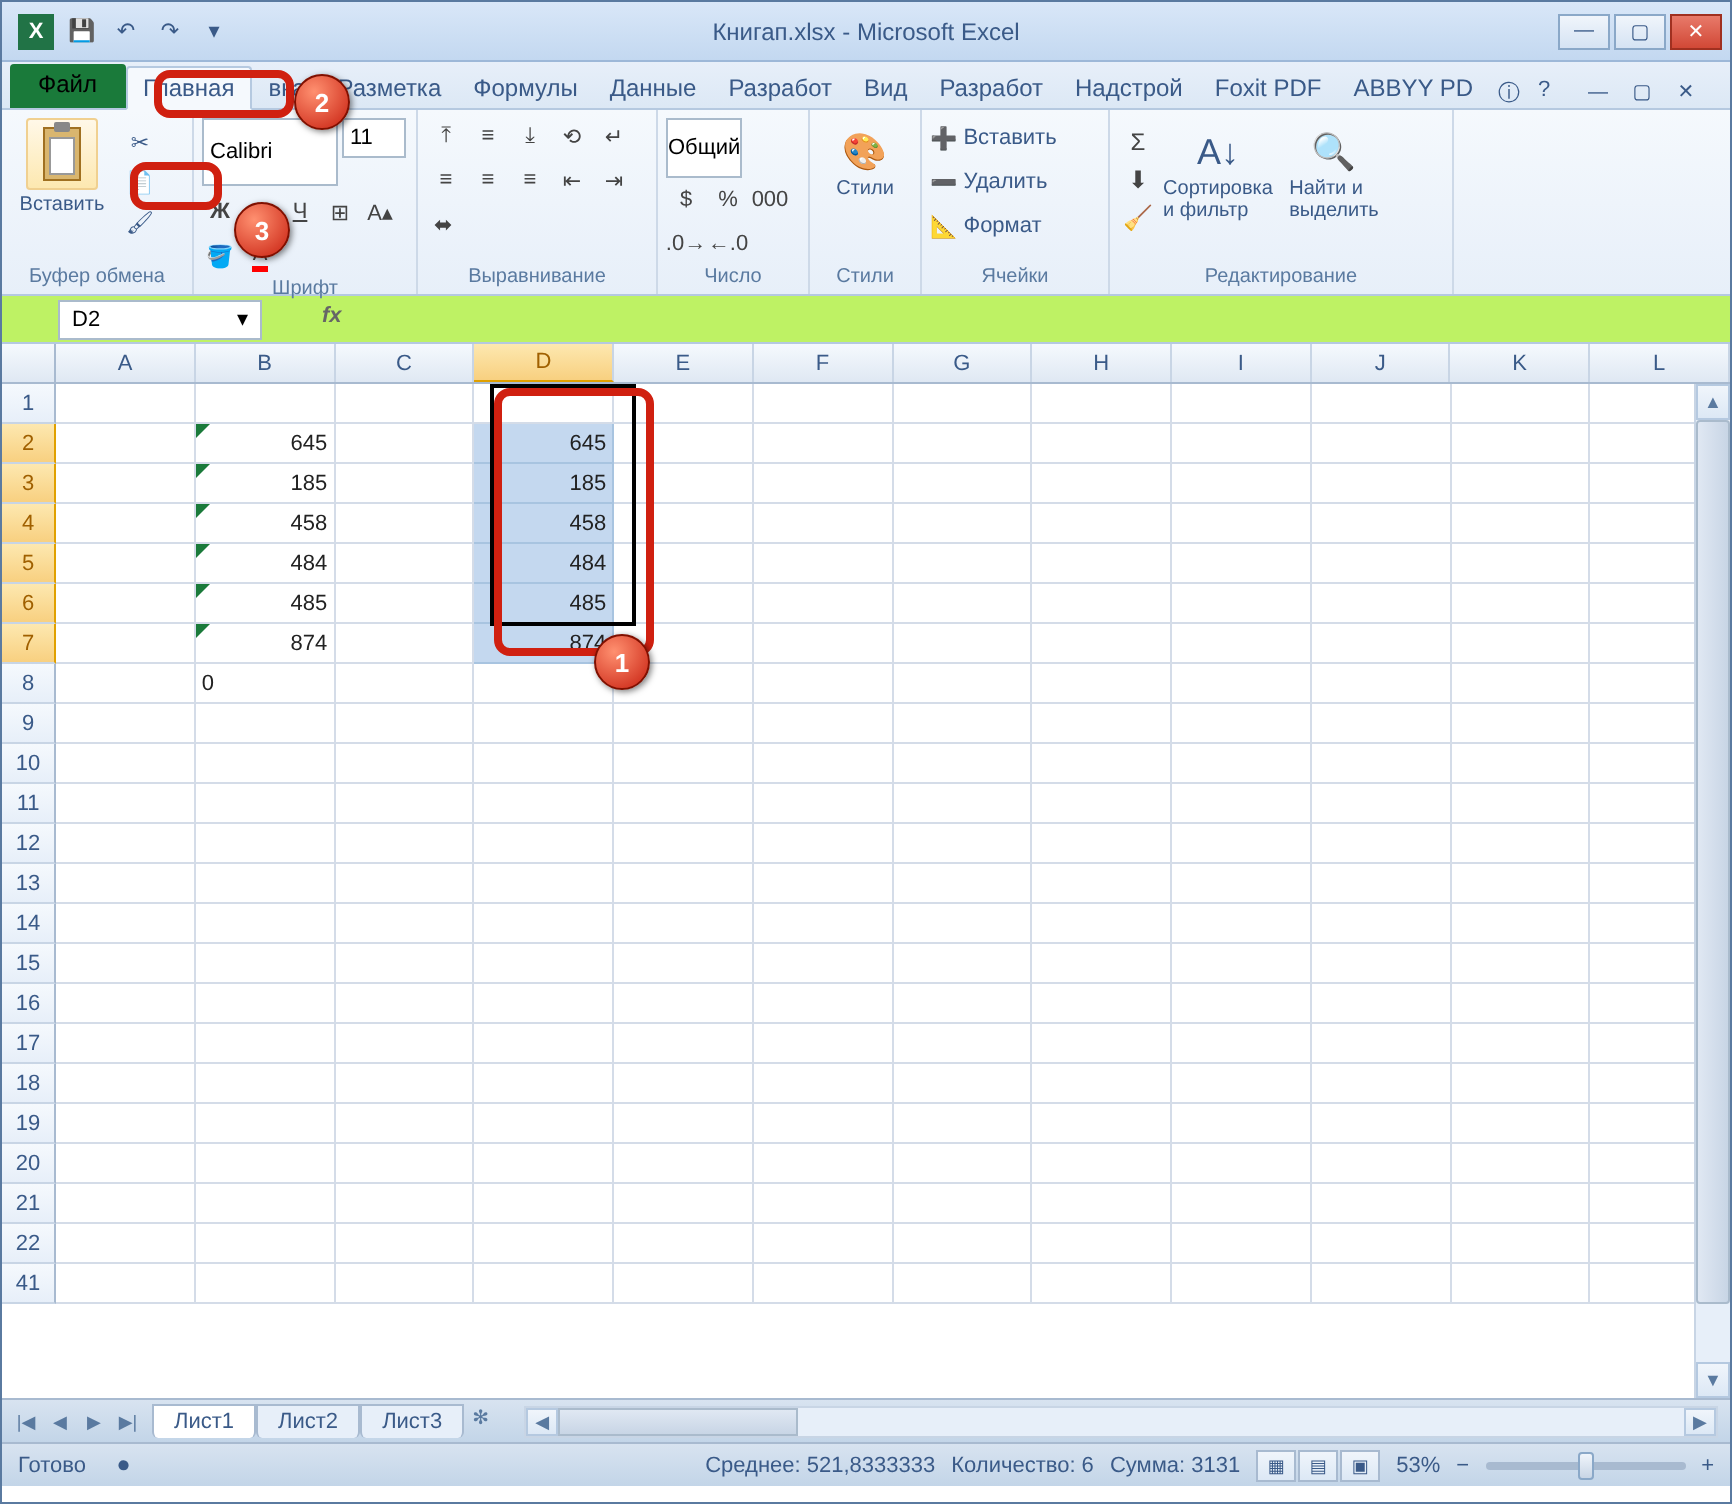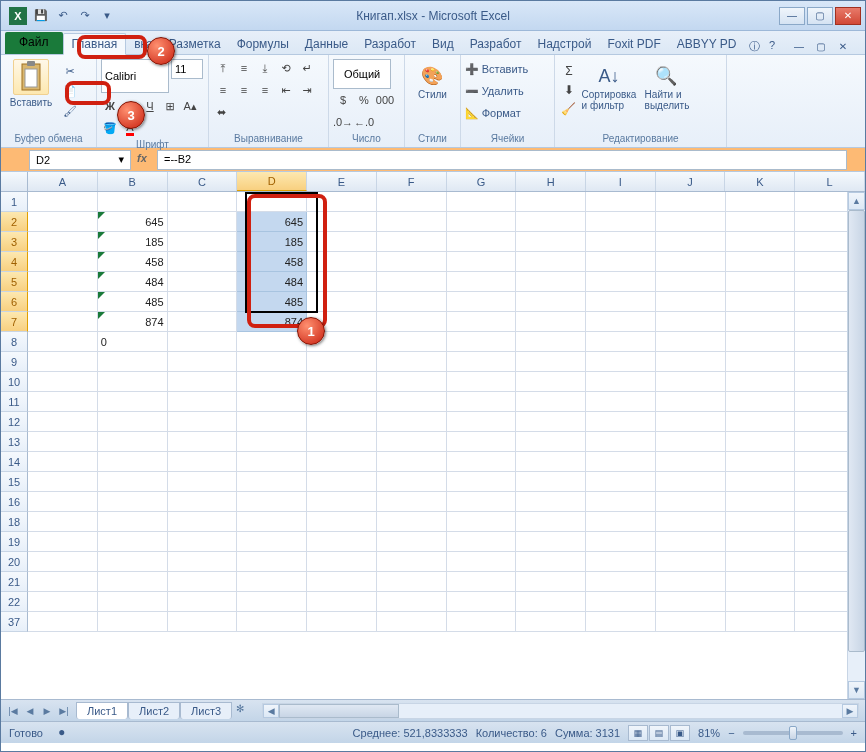--- a/index.html
+++ b/index.html
@@ -43,30 +43,30 @@
     .font-btn { width:18px; height:18px; font-size:11px; display:flex; align-items:center; justify-content:center; color:#444; }
     
     .align-group { width:120px; }
     .num-group { width:76px; }
     .style-group { width:56px; }
     .cell-group { width:94px; }
     .edit-group { width:172px; }
     
     .row-s { display:flex; gap:1px; margin-bottom:2px; }
     .tiny-btn { width:20px; height:18px; display:flex; align-items:center; justify-content:center; font-size:11px; color:#444; }
-    .combo { height:20px; border:1px solid #abc; background:#fff; font-size:11px; padding:1px 10px; display:flex; align-items:center; flex:1; }
+    .combo { height:20px; border:1px solid #abc; background:#fff; font-size:11px; padding:1px 0; display:flex; align-items:center; flex:1; }
     
     .cell-item { display:flex; align-items:center; gap:3px; font-size:11px; color:#3a5a88; height:20px; }
     
     .big-btn { display:flex; flex-direction:column; align-items:center; font-size:10px; color:#3a5a88; width:56px; padding-top:4px; }
     .big-btn-icon { width:26px; height:26px; font-size:18px; display:flex; align-items:center; justify-content:center; }
     .sigma-col { display:flex; flex-direction:column; gap:3px; padding-top:4px; }
     .sigma-btn { width:20px; height:16px; font-size:12px; display:flex; align-items:center; justify-content:center; color:#444; }
     
-    .formula-bar { height:24px; background:#fdba74; border-bottom:1px solid #b5c9e0; display:flex; align-items:center; }
+    .formula-bar { height:24px; background:#bef264; border-bottom:1px solid #b5c9e0; display:flex; align-items:center;gap:24px; }
     .name-box { width:102px; height:20px; border:1px solid #abc; background:#fff; margin-left:28px; font-size:11px; padding:2px 6px; display:flex; align-items:center; justify-content:space-between; }
     .fx-area { display:flex; align-items:center; margin-left:6px; gap:8px;font-weight:bold; }
     .fx-btn { width:16px; height:16px; font-style:italic; font-size:11px; color:#666; }
     .formula-input { flex:1; height:20px; border:1px solid #abc; background:#fff; margin:0 18px 0 4px; font-size:11px; padding:2px 6px; }
     
     .sheet-area { display:flex; height:527px; position:relative; }
     .col-headers { height:20px; background:linear-gradient(#f5f9fd,#dfe8f3); display:flex; border-bottom:1px solid #a8bad0; position:sticky; top:0; }
     .corner { width:28px; border-right:1px solid #a8bad0; background:linear-gradient(#f5f9fd,#dfe8f3); }
     .col-h { width:72px; border-right:1px solid #c8d5e5; font-size:11px; color:#3a5a88; display:flex; align-items:center; justify-content:center; }
     .col-h.sel { background:linear-gradient(#fde8b0,#f8d080); color:#a06000; border-bottom:1px solid #e0a000; }
@@ -282,21 +282,20 @@
 </div>
 
 <div class="formula-bar">
   <div class="name-box">
     <span>D2</span>
     <span>▾</span>
   </div>
   <div class="fx-area">
     <div class="fx-btn">fx</div>
   </div>
-  <div class="formula-input">=--B2</div>
 </div>
 
 <div class="sheet-area">
   <div style="flex:1;overflow:hidden">
     <div class="col-headers">
       <div class="corner"></div>
       <div class="col-h">A</div>
       <div class="col-h">B</div>
       <div class="col-h">C</div>
       <div class="col-h sel">D</div>
@@ -544,20 +543,35 @@
           <div class="cell"></div>
           <div class="cell"></div>
           <div class="cell"></div>
           <div class="cell"></div>
           <div class="cell"></div>
           <div class="cell"></div>
           <div class="cell"></div>
           <div class="cell"></div>
         </div>
         <div class="row">
+          <div class="row-h">17</div>
+          <div class="cell"></div>
+          <div class="cell"></div>
+          <div class="cell"></div>
+          <div class="cell"></div>
+          <div class="cell"></div>
+          <div class="cell"></div>
+          <div class="cell"></div>
+          <div class="cell"></div>
+          <div class="cell"></div>
+          <div class="cell"></div>
+          <div class="cell"></div>
+          <div class="cell"></div>
+        </div>
+        <div class="row">
           <div class="row-h">18</div>
           <div class="cell"></div>
           <div class="cell"></div>
           <div class="cell"></div>
           <div class="cell"></div>
           <div class="cell"></div>
           <div class="cell"></div>
           <div class="cell"></div>
           <div class="cell"></div>
           <div class="cell"></div>
@@ -619,21 +633,21 @@
           <div class="cell"></div>
           <div class="cell"></div>
           <div class="cell"></div>
           <div class="cell"></div>
           <div class="cell"></div>
           <div class="cell"></div>
           <div class="cell"></div>
           <div class="cell"></div>
         </div>
         <div class="row">
-          <div class="row-h">37</div>
+          <div class="row-h">41</div>
           <div class="cell"></div>
           <div class="cell"></div>
           <div class="cell"></div>
           <div class="cell"></div>
           <div class="cell"></div>
           <div class="cell"></div>
           <div class="cell"></div>
           <div class="cell"></div>
           <div class="cell"></div>
           <div class="cell"></div>
@@ -675,21 +689,21 @@
   <span>⏺</span>
   <div class="status-right">
     <span>Среднее: 521,8333333</span>
     <span>Количество: 6</span>
     <span>Сумма: 3131</span>
     <div class="view-btns">
       <div class="view-btn">▦</div>
       <div class="view-btn">▤</div>
       <div class="view-btn">▣</div>
     </div>
-    <span>81%</span>
+    <span>53%</span>
     <span>−</span>
     <div class="zoom-slider">
         <div class="zoom-thumb"></div>
       </div>
     <span>+</span>
   </div>
 </div>
 
 <div class="mark mark-box" style="left:246px;top:193px;width:80px;height:134px"></div>
 <div class="mark mark-circle" style="left:296px;top:316px">1</div>

